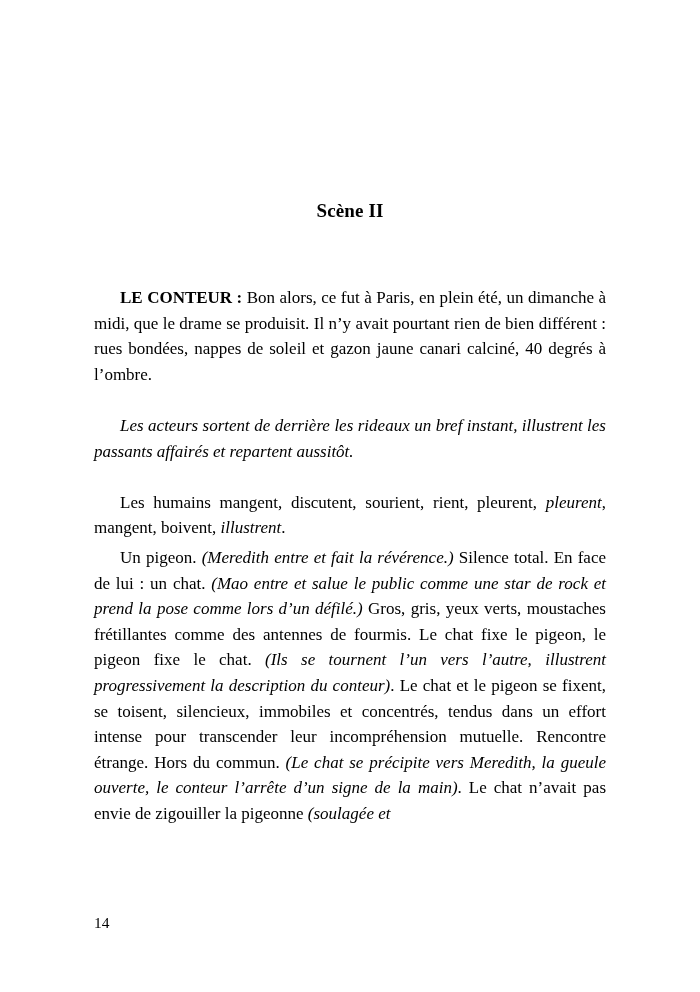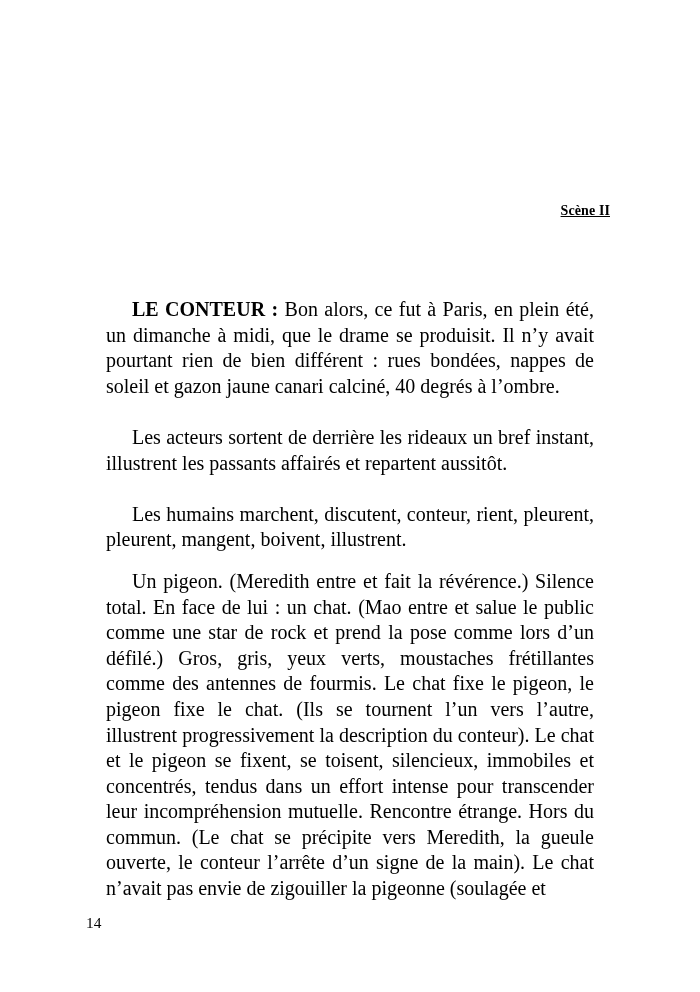--- a/index.html
+++ b/index.html
@@ -19,56 +19,56 @@
     overflow: hidden;
     box-sizing: border-box;
   }
   .content {
     position: absolute;
     left: 90px;
     top: 0;
     width: 520px;
   }
   .scene-heading {
-    text-align: right;
+    text-align: center;
     font-weight: bold;
-    font-size: 14px;
+    font-size: 19px;
     line-height: 30px;
     letter-spacing: 0.1px;
-    text-decoration: underline;
   }
   .scene-heading .line-1 {
     padding-top: 196px;
   }
   .scene-heading .line-2 {
     padding-top: 2px;
   }
   .body-block {
     padding-top: 55px;
   }
   p.para {
-    margin: 16px;
+    margin: 4px;
     text-align: justify;
     text-justify: inter-word;
-    font-size: 20px;
+    font-size: 17px;
     line-height: 25.6px;
     text-indent: 26px;
     hyphens: none;
   }
   p.gap {
     margin-top: 25.6px;
   }
   .italic {
+    font-style: italic;
   }
   .speaker {
     font-weight: bold;
   }
   .page-number {
     position: absolute;
-    left: 86px;
+    left: 94px;
     top: 913px;
     font-size: 15.4px;
     line-height: 20px;
   }
 </style>
 </head>
 <body>
 
 <div class="page">
 
@@ -77,21 +77,21 @@
     <div class="scene-heading">
       <div class="line-1">Scène II</div>
     </div>
 
     <div class="body-block">
 
       <p class="para"><span class="speaker">LE CONTEUR :</span><span> Bon alors, ce fut à Paris, en plein été, un dimanche à midi, que le drame se produisit. Il n’y avait pourtant rien de bien différent : rues bondées, nappes de soleil et gazon jaune canari calciné, 40 degrés à l’ombre.</span></p>
 
       <p class="para gap italic">Les acteurs sortent de derrière les rideaux un bref instant, illustrent les passants affairés et repartent aussitôt.</p>
 
-      <p class="para gap"><span>Les humains marchent, discutent, conteur, rient, pleurent, </span><span class="italic">pleurent</span><span>, mangent, boivent, </span><span class="italic">illustrent</span><span>.</span></p>
+      <p class="para gap"><span>Les humains mangent, discutent, sourient, rient, pleurent, </span><span class="italic">pleurent</span><span>, mangent, boivent, </span><span class="italic">illustrent</span><span>.</span></p>
 
 
       <p class="para"><span>Un pigeon. </span><span class="italic">(Meredith entre et fait la révérence.)</span><span> Silence total. En face de lui : un chat. </span><span class="italic">(Mao entre et salue le public comme une star de rock et prend la pose comme lors d’un défilé.)</span><span> Gros, gris, yeux verts, moustaches frétillantes comme des antennes de fourmis. Le chat fixe le pigeon, le pigeon fixe le chat. </span><span class="italic">(Ils se tournent l’un vers l’autre, illustrent progressivement la description du conteur)</span><span>. Le chat et le pigeon se fixent, se toisent, silencieux, immobiles et concentrés, tendus dans un effort intense pour transcender leur incompréhension mutuelle. Rencontre étrange. Hors du commun. </span><span class="italic">(Le chat se précipite vers Meredith, la gueule ouverte, le conteur l’arrête d’un signe de la main)</span><span>. Le chat n’avait pas envie de zigouiller la pigeonne </span><span class="italic">(soulagée et</span></p>
 
     </div>
   </div>
 
   <div class="page-number">14</div>
 
 </div>

